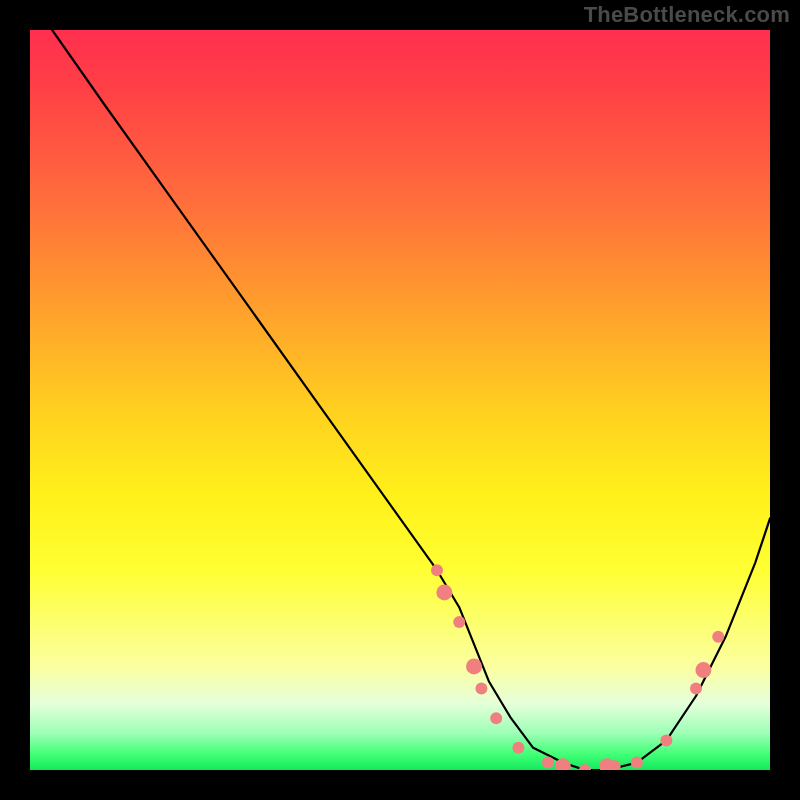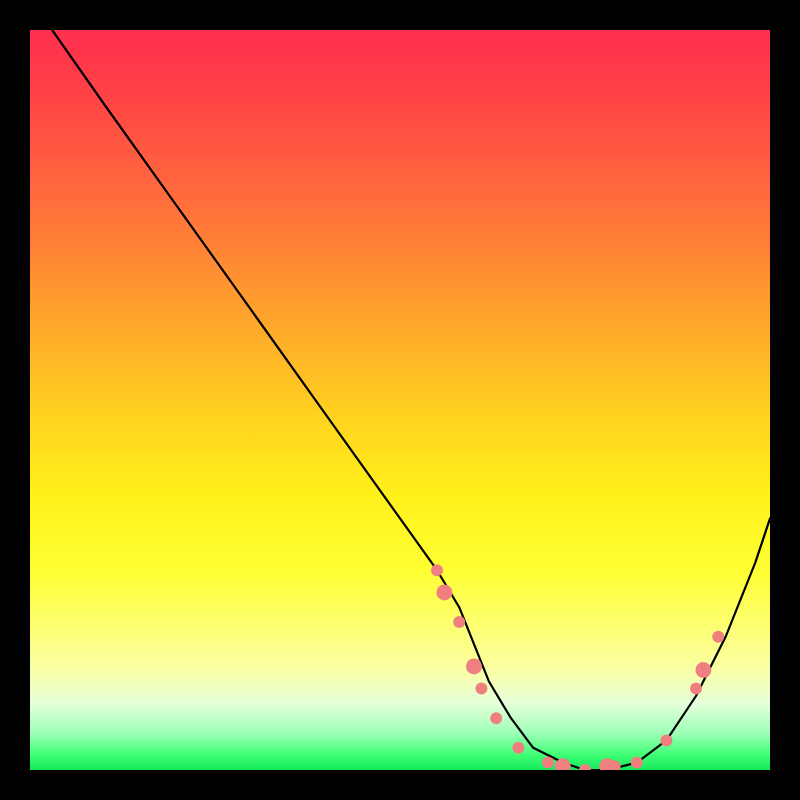--- a/index.html
+++ b/index.html
@@ -61,20 +61,21 @@
     left: 0;
     top: 0;
     width: 740px;
     height: 740px;
   }
 </style>
 </head>
 <body>
 
 <div class="outer">
+  <div class="watermark">TheBottleneck.com</div>
   <div class="plot">
     <div class="gradient"></div>
     <svg class="overlay" viewBox="0 0 740 740" preserveAspectRatio="none">
       <g id="curve-group">
           <path d="M22.2 0.0 L74.0 74.0 L148.0 177.6 L222.0 281.2 L296.0 384.8 L370.0 488.4 L407.0 540.2 L429.2 577.2 L444.0 614.2 L458.8 651.2 L481.0 688.2 L503.2 717.8 L532.8 732.6 L555.0 740.0 L577.2 740.0 L606.8 732.6 L636.4 710.4 L666.0 666.0 L695.6 606.8 L725.2 532.8 L740.0 488.4" fill="none" stroke="#000000" stroke-width="2.2" stroke-linejoin="round" stroke-linecap="round"></path>
         </g>
       <g id="marker-group">
           <circle cx="407.0" cy="540.2" r="6" fill="#f08080"></circle>
           <circle cx="414.4" cy="562.4" r="8" fill="#f08080"></circle>
           <circle cx="429.2" cy="592.0" r="6" fill="#f08080"></circle>

